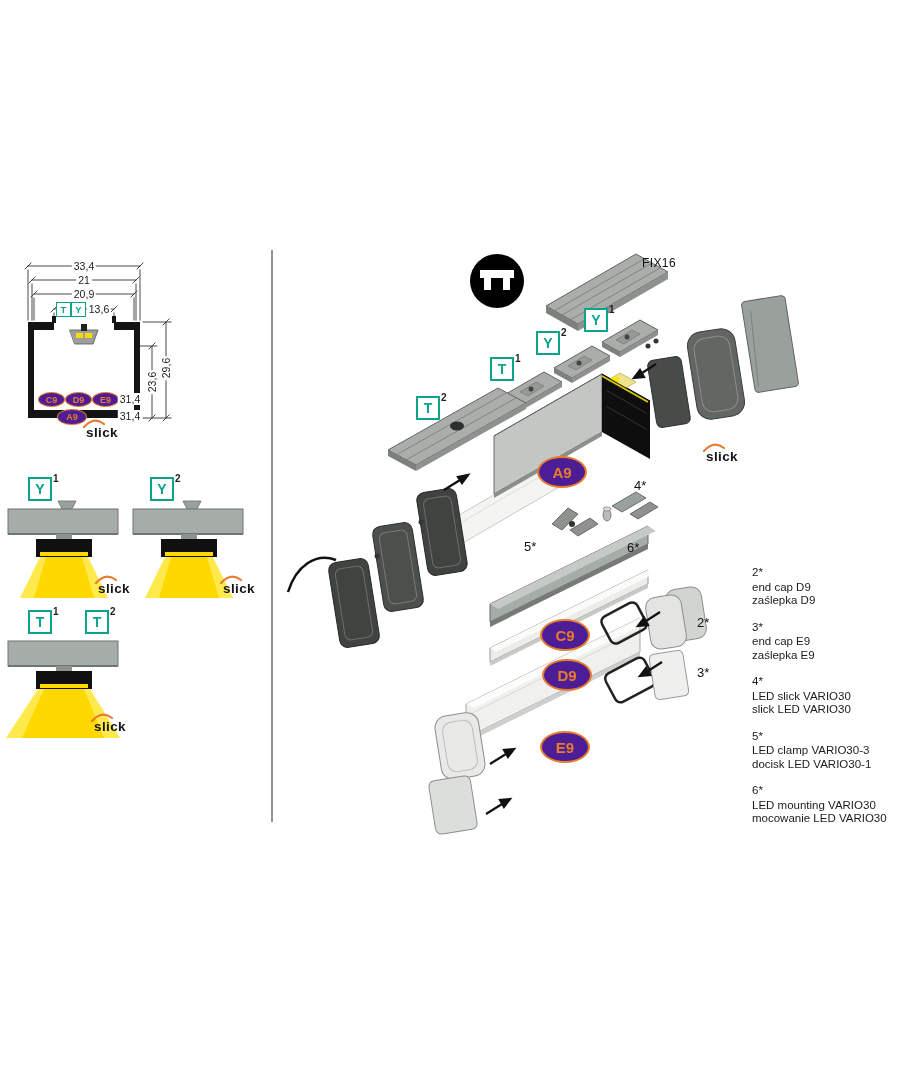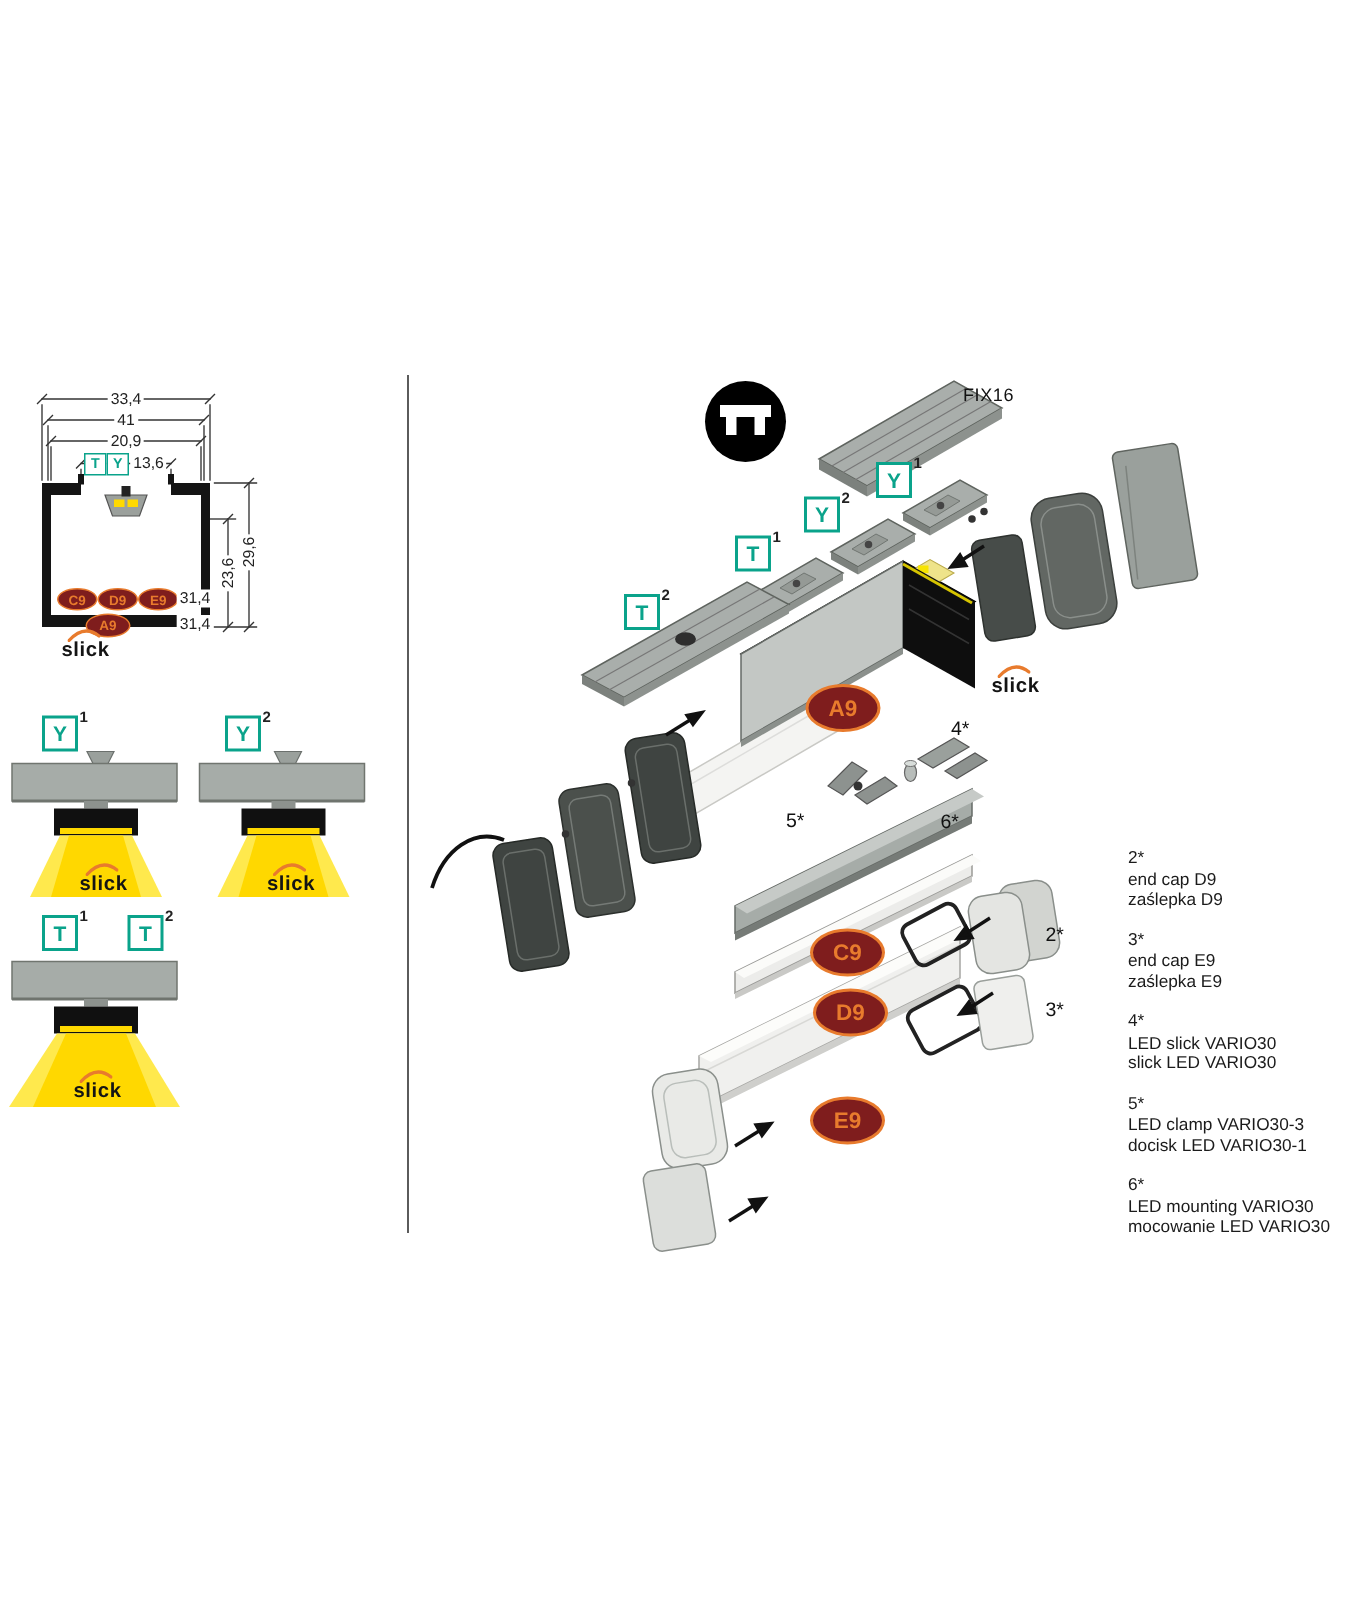--- a/index.html
+++ b/index.html
@@ -11,29 +11,29 @@
        transform:translate(-50%,-50%);white-space:nowrap;}
   .dim.rot{transform:translate(-50%,-50%) rotate(-90deg);}
   
   .tag{position:absolute;display:flex;align-items:flex-start;}
   .tag-box{display:flex;align-items:center;justify-content:center;width:20px;height:20px;
            border:2px solid #0aa38b;background:#fff;color:#0aa38b;font-weight:bold;font-size:14px;}
   .tag-sup{font-size:10px;font-weight:600;color:#222;margin-left:1px;position:relative;top:-4px;}
   .tag.small .tag-box{width:13px;height:13px;border-width:1.6px;font-size:9.5px;}
   
   .oval{position:absolute;display:flex;align-items:center;justify-content:center;
-        border:2.5px solid #e87b2d;border-radius:50%;background:#7f1d1d;color:#e87b2d;
+        border:2.5px solid #e87b2d;border-radius:50%;background:#4c1d95;color:#e87b2d;
         font-weight:bold;font-size:15px;text-align:right;}
   .oval.small{border-width:1.5px;font-size:9px;}
   
   .ref{position:absolute;font-size:13px;color:#111;}
   .fix{position:absolute;font-size:12px;color:#111;letter-spacing:.4px;text-align:right;}
   
-  .brand{position:absolute;width:46px;text-align:center;font-weight:bold;font-size:13.5px;
-         color:#141414;letter-spacing:.4px;line-height:13px;}
+  .brand{position:absolute;width:46px;text-align:right;font-weight:bold;font-size:13.5px;
+         color:#141414;letter-spacing:.4px;line-height:13px;margin-left:38px;}
   .brand svg{position:absolute;top:-7px;left:11px;}
   
   .legend{position:absolute;left:752px;top:566px;font-size:11.5px;line-height:13.5px;color:#1b1b1b;}
   .legend-item{margin-bottom:13px;}
   .legend-ref{margin-bottom:1px;}
 </style>
 </head>
 <body>
 
 <div class="page">
@@ -275,21 +275,21 @@
           <polygon points="640,676 646,668 650,675"></polygon>
       <line x1="490" y1="764" x2="506" y2="754"></line>
           <polygon points="514,749 508,757 504,750"></polygon>
       <line x1="486" y1="814" x2="502" y2="804"></line>
           <polygon points="510,799 504,807 500,800"></polygon>
     </g>
   </g>
 </svg>
 
 <span class="dim" style="left:84px;top:266px">33,4</span>
-<span class="dim" style="left:84px;top:280px">41</span>
+<span class="dim" style="left:84px;top:280px">21</span>
 <span class="dim" style="left:84px;top:294px">20,9</span>
 
 <div class="tag small" style="left:56px;top:302px">
   <span class="tag-box">T</span>
 </div>
 <div class="tag small" style="left:71px;top:302px">
   <span class="tag-box">Y</span>
 </div>
 <span class="dim" style="left:99px;top:309px">13,6</span>
 

